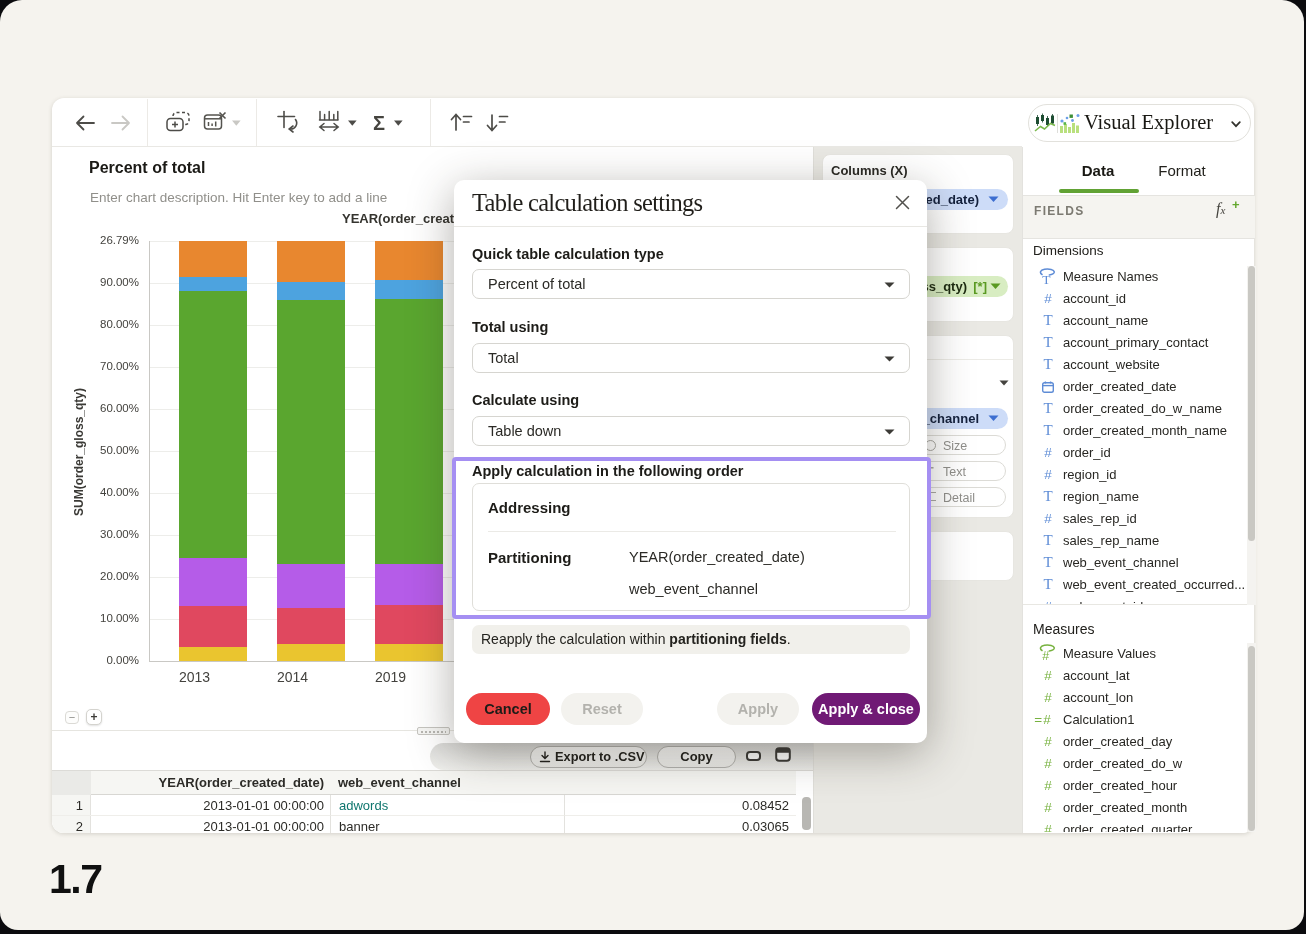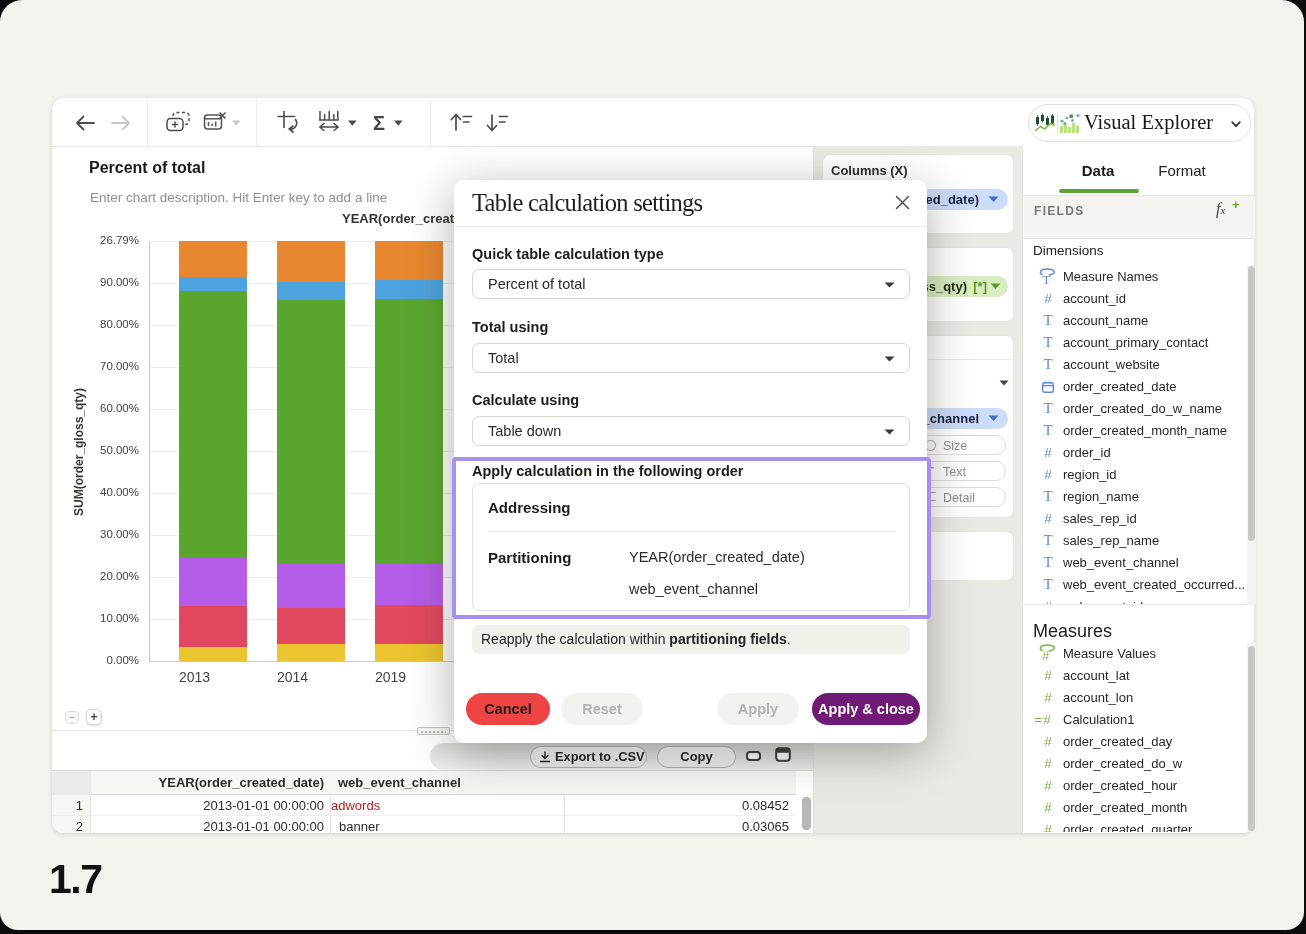--- a/index.html
+++ b/index.html
@@ -185,21 +185,21 @@
     <div class="abs" style="left:0;top:623px;width:761px;height:1px;background:#dcdbd7"></div>
     <div class="abs" style="left:0;top:624px;width:744px;height:24px;background:#f6f6f3;border-bottom:1px solid #d8d7d3"></div>
     <div class="abs" style="left:0;top:624px;width:39px;height:24px;background:#eaeae7"></div>
     <div class="abs" style="left:39px;top:624px;width:239px;height:24px;font-size:13px;font-weight:bold;color:#2c2b27;text-align:right;line-height:24px;padding-right:6px">YEAR(order_created_date)</div>
     <div class="abs" style="left:286px;top:624px;font-size:13px;font-weight:bold;color:#2c2b27;line-height:24px">web_event_channel</div>
     <div class="abs" style="left:0;top:648px;width:39px;height:38px;background:#f6f6f3;border-right:1px solid #e3e2de"></div>
     <div class="abs" style="left:0;top:648px;width:39px;height:21px;font-size:13px;color:#2c2b27;text-align:right;line-height:21px;padding-right:8px;border-bottom:1px solid #efeeea">1</div>
     <div class="abs" style="left:0;top:669px;width:39px;height:17px;font-size:13px;color:#2c2b27;text-align:right;line-height:21px;padding-right:8px">2</div>
     <div class="abs" style="left:39px;top:648px;width:239px;height:21px;font-size:13px;color:#2c2b27;text-align:right;line-height:21px;padding-right:6px;border-bottom:1px solid #efeeea">2013-01-01 00:00:00</div>
     <div class="abs" style="left:39px;top:669px;width:239px;height:17px;font-size:13px;color:#2c2b27;text-align:right;line-height:21px;padding-right:6px">2013-01-01 00:00:00</div>
-    <div class="abs" style="left:278px;top:648px;width:234px;height:21px;font-size:13px;color:#b91c1c;line-height:21px;border-bottom:1px solid #efeeea;border-left:1px solid #e3e2de">adwords</div>
+    <div class="abs" style="left:278px;top:648px;width:234px;height:21px;font-size:13px;color:#0f766e;line-height:21px;padding-left:8px;border-bottom:1px solid #efeeea;border-left:1px solid #e3e2de">adwords</div>
     <div class="abs" style="left:278px;top:669px;width:234px;height:17px;font-size:13px;color:#2c2b27;line-height:21px;padding-left:8px;border-left:1px solid #e3e2de">banner</div>
     <div class="abs" style="left:512px;top:648px;width:232px;height:21px;font-size:13px;color:#2c2b27;text-align:right;line-height:21px;padding-right:7px;border-bottom:1px solid #efeeea;border-left:1px solid #e3e2de">0.08452</div>
     <div class="abs" style="left:512px;top:669px;width:232px;height:17px;font-size:13px;color:#2c2b27;text-align:right;line-height:21px;padding-right:7px;border-left:1px solid #e3e2de">0.03065</div>
     <div class="abs" style="left:750px;top:650px;width:9px;height:33px;background:#b8b7b3;border-radius:4px"></div>
   </div>
   <div id="strip">
     <div class="card" style="top:7px;height:80px">
       <div class="abs" style="left:8px;top:8px;font-size:13px;font-weight:bold;color:#2a2925">Columns (X)</div>
       <div class="pill" style="left:14px;top:34px;width:171px;background:#cddcf8;color:#13203c">
         <div class="abs" style="right:29px;top:3px;white-space:nowrap">YEAR(order_created_date)</div>
@@ -322,21 +322,21 @@
         </div>
       <div class="frow" style="top:308px">
           <span class="ficon" style="font-family:'Liberation Serif',serif;font-size:15px;line-height:16px;color:#5e8cd6">T</span>
           <span class="txt">web_event_created_occurred...</span>
         </div>
       <div class="frow" style="top:330px">
           <span class="ficon" style="font-size:13.5px;line-height:17px;color:#5e8cd6">#</span>
           <span class="txt">web_event_id</span>
         </div>
     </div>
-    <div class="abs" style="left:10px;top:474px;font-size:18px;color:#22211d">Measures</div>
+    <div class="abs" style="left:10px;top:474px;font-size:14px;color:#22211d">Measures</div>
     <div class="abs" style="left:0;top:496px;width:232px;height:189px;overflow:hidden" id="measlist">
       <div class="frow" style="top:0px">
           <svg class="ficon" style="top:1px;left:14px;width:20px;height:18px" width="20" height="18" viewBox="0 0 20 18">
             <path d="M5 6.5 C2.5 5 3 2 7.5 1.2 c5 -0.8 9.5 0.6 9.8 2.6 0.25 1.7 -2.3 3 -5 3.1" fill="none" stroke="#77b23f" stroke-width="1.5" stroke-linecap="round"></path>
             <text x="5.2" y="16" font-family="Liberation Sans" font-size="12.5" fill="#77b23f">#</text>
           </svg>
           <span class="txt">Measure Values</span>
         </div>
       <div class="frow" style="top:22px">
           <span class="ficon" style="font-size:13.5px;line-height:17px;color:#77b23f">#</span>

